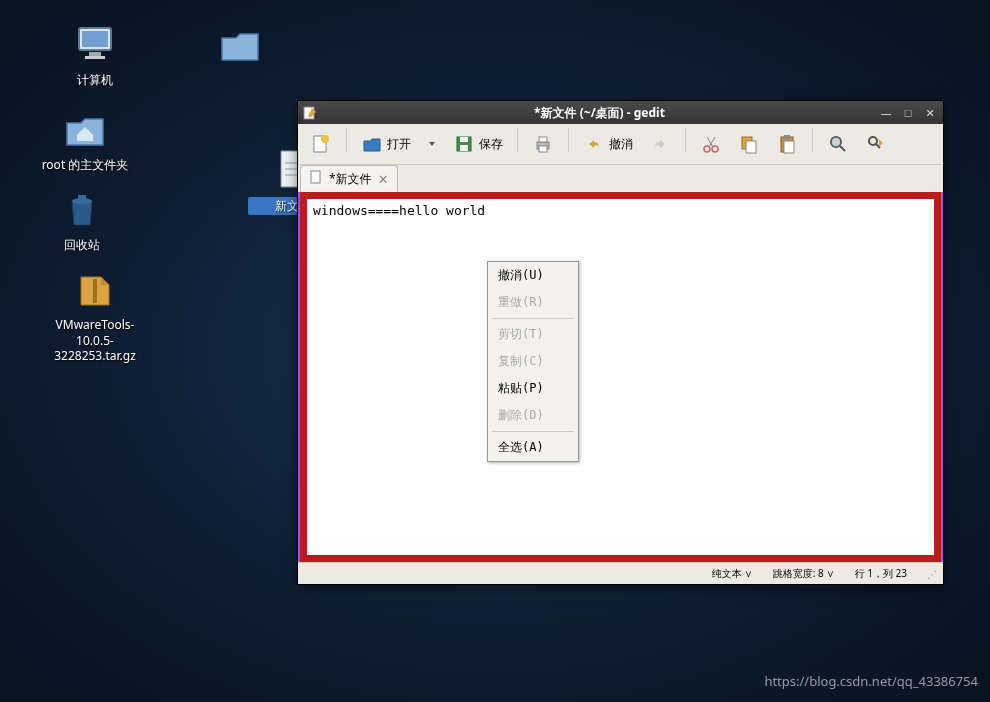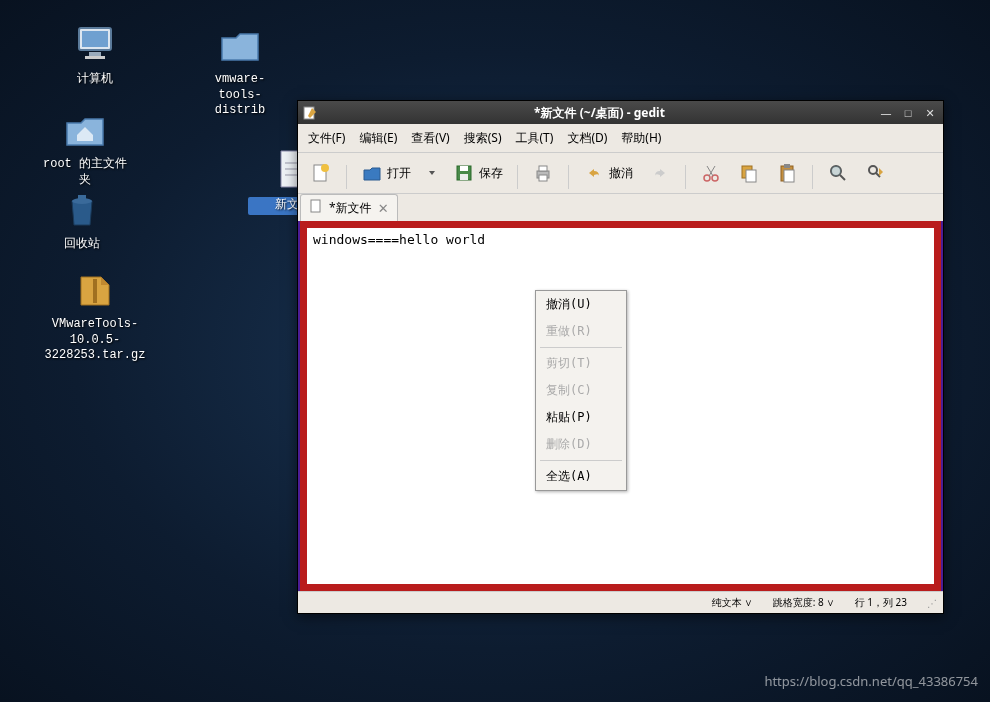--- a/index.html
+++ b/index.html
@@ -21,33 +21,32 @@
 .desktop-icon .icon-img {
   width: 48px; height: 48px;
   margin: 0 auto 4px;
   display: flex; align-items: center; justify-content: center;
 }
 .desktop-icon .label {
   text-shadow: 1px 1px 2px #000;
   font-size: 12px;
   line-height: 1.3;
   word-wrap: break-word;
-  font-family: Liberation Mono, monospace;
 }
 .selected .label {
   background: #3a75c4;
   border-radius: 2px;
   padding: 1px 3px;
 }
 
 .window {
   position: absolute;
   left: 297px; top: 100px;
   width: 647px;
-  background: #4c1d95;
+  background: #8b5cf6;
   border: 1px solid #000;
   box-shadow: 0 3px 12px rgba(0,0,0,0.5);
 }
 .titlebar {
   background: linear-gradient(to bottom, #4a4a4a, #333);
   color: #fff;
   height: 23px;
   display: flex;
   align-items: center;
   padding: 0 4px;
@@ -72,21 +71,21 @@
 }
 .menubar span {
   padding: 2px 6px;
   cursor: pointer;
   font-size: 12px;
 }
 .toolbar {
   background: #ede9e3;
   padding: 4px 6px;
   display: flex;
-  align-items: flex-end;
+  align-items: flex-start;
   gap: 4px;
   border-bottom: 1px solid #ccc;
 }
 .tbtn {
   height: 32px;
   padding: 0 6px;
   display: flex;
   align-items: center;
   gap: 4px;
   border-radius: 3px;
@@ -132,21 +131,20 @@
 .statusbar .grip { color: #999; letter-spacing: -2px; }
 
 .context-menu {
   position: absolute;
   left: 180px; top: 62px;
   background: #f4f2ee;
   border: 1px solid #999;
   box-shadow: 1px 1px 3px rgba(0,0,0,0.3);
   width: 92px;
   font-size: 12px;
-  margin-left: 48px;
 }
 .context-menu .item {
   padding: 5px 10px;
   cursor: pointer;
 }
 .context-menu .item.disabled { color: #aaa; cursor: default; }
 .context-menu .sep { height: 1px; background: #ccc; margin: 2px 4px; }
 .watermark {
   position: absolute;
   right: 12px; bottom: 12px;
@@ -202,21 +200,20 @@
   </div>
   <div class="label">VMwareTools-10.0.5-3228253.tar.gz</div>
 </div>
 
 <div class="desktop-icon" style="left:195px; top:20px;">
   <div class="icon-img">
     <svg width="48" height="48" viewBox="0 0 48 48">
         <path d="M6 18 L20 18 L24 14 L42 14 L42 40 L6 40 Z" fill="#8ab4dc" stroke="#4a7aac" stroke-width="1.5"></path>
       </svg>
   </div>
-  <div class="label">vmware-tools-distrib</div>
 </div>
 
 <div class="desktop-icon selected" style="left:248px; top:145px;">
   <div class="icon-img">
     <svg width="48" height="48" viewBox="0 0 48 48">
         <path d="M12 6 L30 6 L36 12 L36 42 L12 42 Z" fill="#eef2f6" stroke="#88a"></path>
         <path d="M30 6 L30 12 L36 12" fill="#ccd"></path>
         <line x1="16" y1="18" x2="32" y2="18" stroke="#99a"></line>
         <line x1="16" y1="24" x2="32" y2="24" stroke="#99a"></line>
         <line x1="16" y1="30" x2="32" y2="30" stroke="#99a"></line>
@@ -234,29 +231,20 @@
         </svg>
     </span>
     <span class="title">*新文件 (~/桌面) - gedit</span>
     <div class="win-btns">
       <span>—</span>
       <span>□</span>
       <span>✕</span>
     </div>
   </div>
 
-  <div class="menubar">
-    <span>文件(F)</span>
-    <span>编辑(E)</span>
-    <span>查看(V)</span>
-    <span>搜索(S)</span>
-    <span>工具(T)</span>
-    <span>文档(D)</span>
-    <span>帮助(H)</span>
-  </div>
 
   <div class="toolbar">
     <div class="tbtn">
       <svg width="22" height="22" viewBox="0 0 22 22">
           <rect x="4" y="3" width="12" height="16" fill="#fff" stroke="#888"></rect>
           <circle cx="15" cy="6" r="4" fill="#f0c040"></circle>
         </svg>
     </div>
     <div class="tsep"></div>
     <div class="tbtn">

